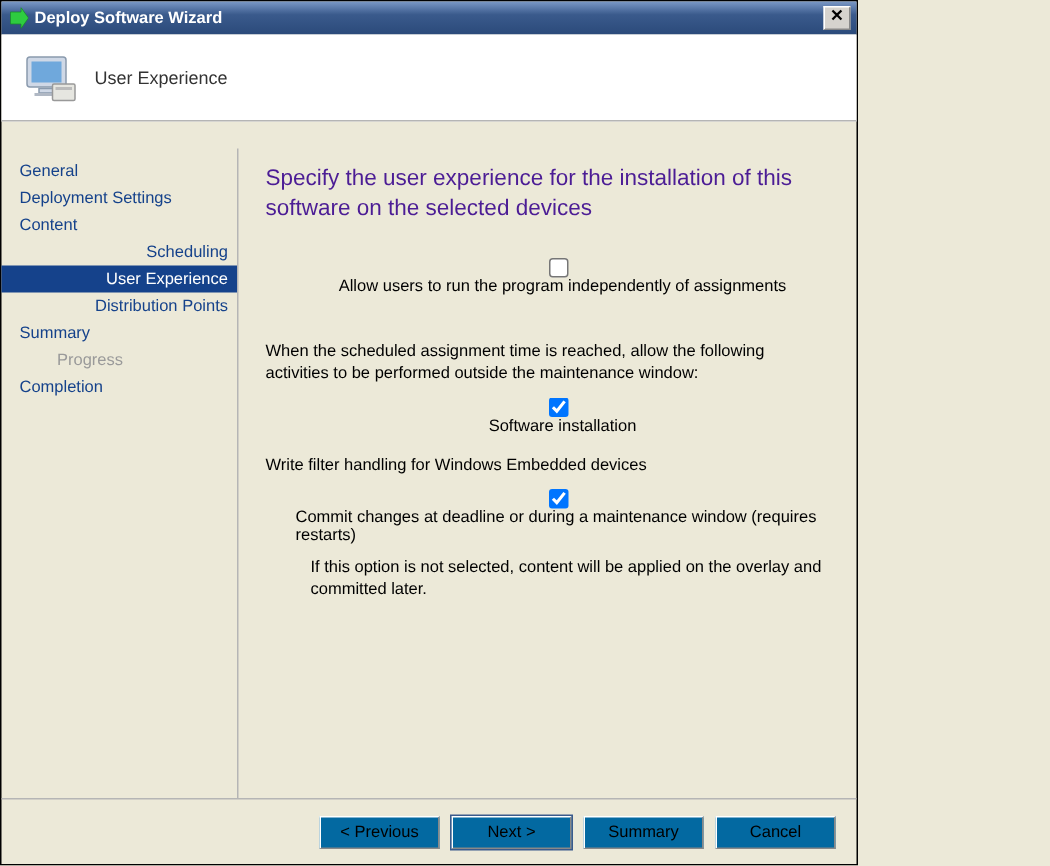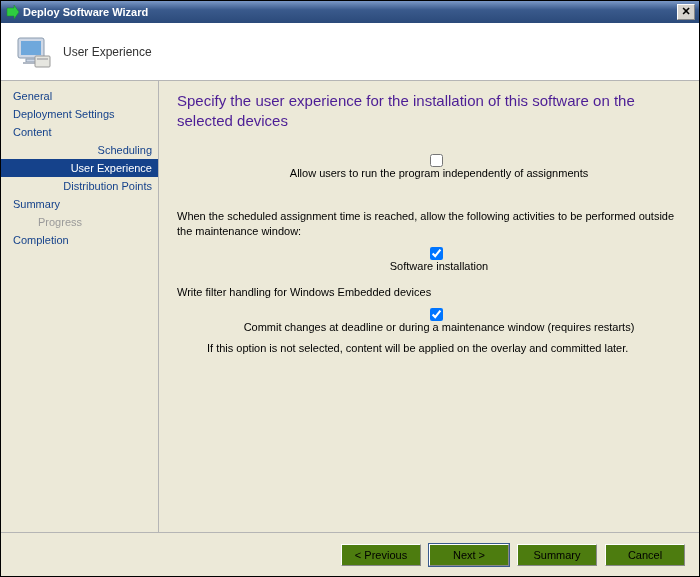--- a/index.html
+++ b/index.html
@@ -4,21 +4,21 @@
 <style>
   * { box-sizing: border-box; }
   body {
     margin: 0;
     font-family: Tahoma, "Segoe UI", Arial, sans-serif;
     font-size: 11px;
     background: #ece9d8;
     color: #000;
   }
   .window {
-    width: 700px;
+    width: 572px;
     height: 577px;
     border: 1px solid #000;
     background: #ece9d8;
     display: flex;
     flex-direction: column;
     position: relative;
   }
   
   .titlebar {
     height: 22px;
@@ -65,20 +65,21 @@
   .header .monitor-icon svg { width: 40px; height: 40px; }
   .header .header-title {
     font-size: 12px;
     color: #333;
   }
   
   .body {
     flex: 1;
     display: flex;
     min-height: 0;
+    margin-top: 18px;
   }
   .sidebar {
     width: 158px;
     border-right: 1px solid #b5b5b5;
     padding-top: 6px;
   }
   .sidebar .nav-item {
     padding: 3px 6px 3px 12px;
     color: #15428b;
     cursor: pointer;
@@ -123,21 +124,21 @@
     align-items: center;
     justify-content: flex-end;
     padding: 0 14px;
     gap: 8px;
   }
   .footer button {
     width: 80px;
     height: 22px;
     font-family: inherit;
     font-size: 11px;
-    background: #4d7c0f;
+    background: #0369a1;
     border: 1px solid #888;
     border-top-color: #fff;
     border-left-color: #fff;
     cursor: pointer;
     padding: 0;
   }
   .footer button.default {
     outline: 1px solid #3a5a8c;
   }
 </style>

